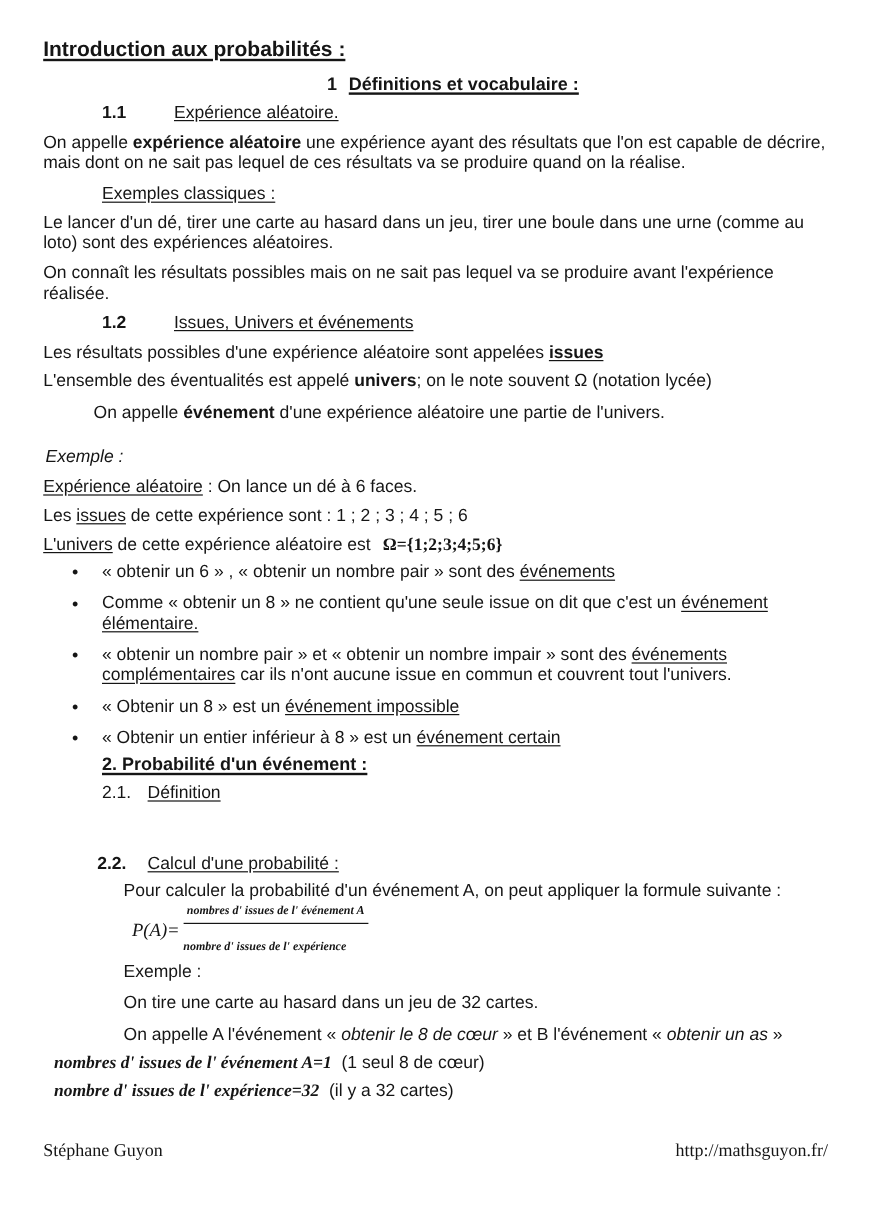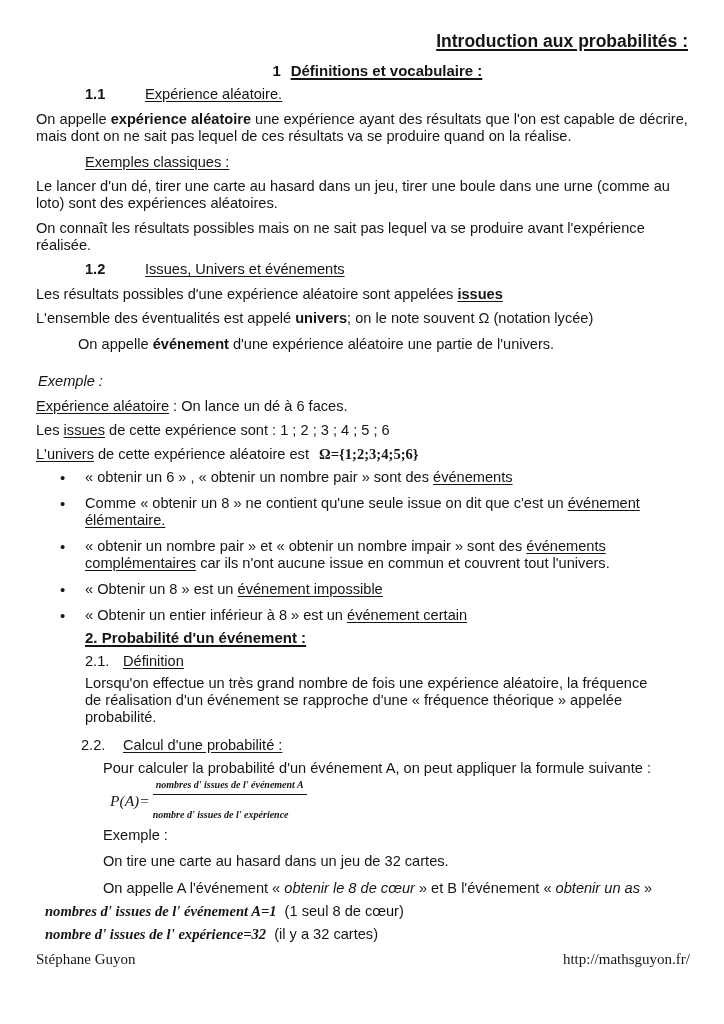--- a/index.html
+++ b/index.html
@@ -13,35 +13,35 @@
     line-height:17px;
     box-sizing:border-box;
     padding:30px 36px 0 36px;
     overflow:hidden;
   }
   .b{font-weight:bold;}
   .u{text-decoration:underline;text-underline-offset:2px;}
   .i{font-style:italic;}
   .title{
     margin:0 0 10px 0;
-    text-align:right;
+    text-align:left;
     font-size:17.5px;
     font-weight:bold;
     line-height:22px;
   }
   .title .u{text-decoration-thickness:2px;}
   .h1row{margin:0 0 7px 21px;font-weight:bold;font-size:15px;text-align:center;}
   .h1row .h1num{display:inline-block;width:28px;}
   .h1row .u{text-decoration-thickness:2px;}
   .subrow{margin:0 0 8px 49px;}
   .subrow .num{display:inline-block;width:60px;font-weight:bold;}
   .subrow21 .num{width:38px;font-weight:normal;}
   .subrow21{margin-left:49px;}
   .subrow22{margin-left:45px;}
-  .subrow22 .num{width:42px;font-weight:normal;}
+  .subrow22 .num{width:42px;font-weight:bold;margin-top:37px;}
   p{margin:0 0 8px 0;}
   .p-def{margin-bottom:9px;}
   .h-ex{margin:0 0 7px 49px;}
   .p-lancer{margin-bottom:8px;}
   .p-connait{margin-bottom:7px;}
   .line{margin:0 0 7px 0;}
   .line-evenement{margin-bottom:20px;margin-left:42px;}
   .line-univers{margin-bottom:9px;}
   .h-exemple{margin:0 0 8px 2px;}
   .line-lunivers{margin-bottom:6px;}
@@ -149,21 +149,20 @@
   </div>
 
   <div class="h2row">
     <span class="u">2. Probabilité d'un événement :</span>
   </div>
 
   <div class="subrow subrow21 sub21">
     <span class="num">2.1.</span><span class="u">Définition</span>
   </div>
 
-  <p class="p-freq">Lorsqu'on effectue un très grand nombre de fois une expérience aléatoire, la fréquence de réalisation d'un événement se rapproche d'une  « fréquence théorique » appelée probabilité.</p>
 
   <div class="subrow subrow22 sub22">
     <span class="num">2.2.</span><span class="u">Calcul d'une probabilité :</span>
   </div>
 
   <p class="p-pour">Pour calculer la probabilité d'un événement A, on peut appliquer la formule suivante :</p>
 
   <div class="formula">
     <span class="lhs">P(A)=</span>
     <span class="frac">

